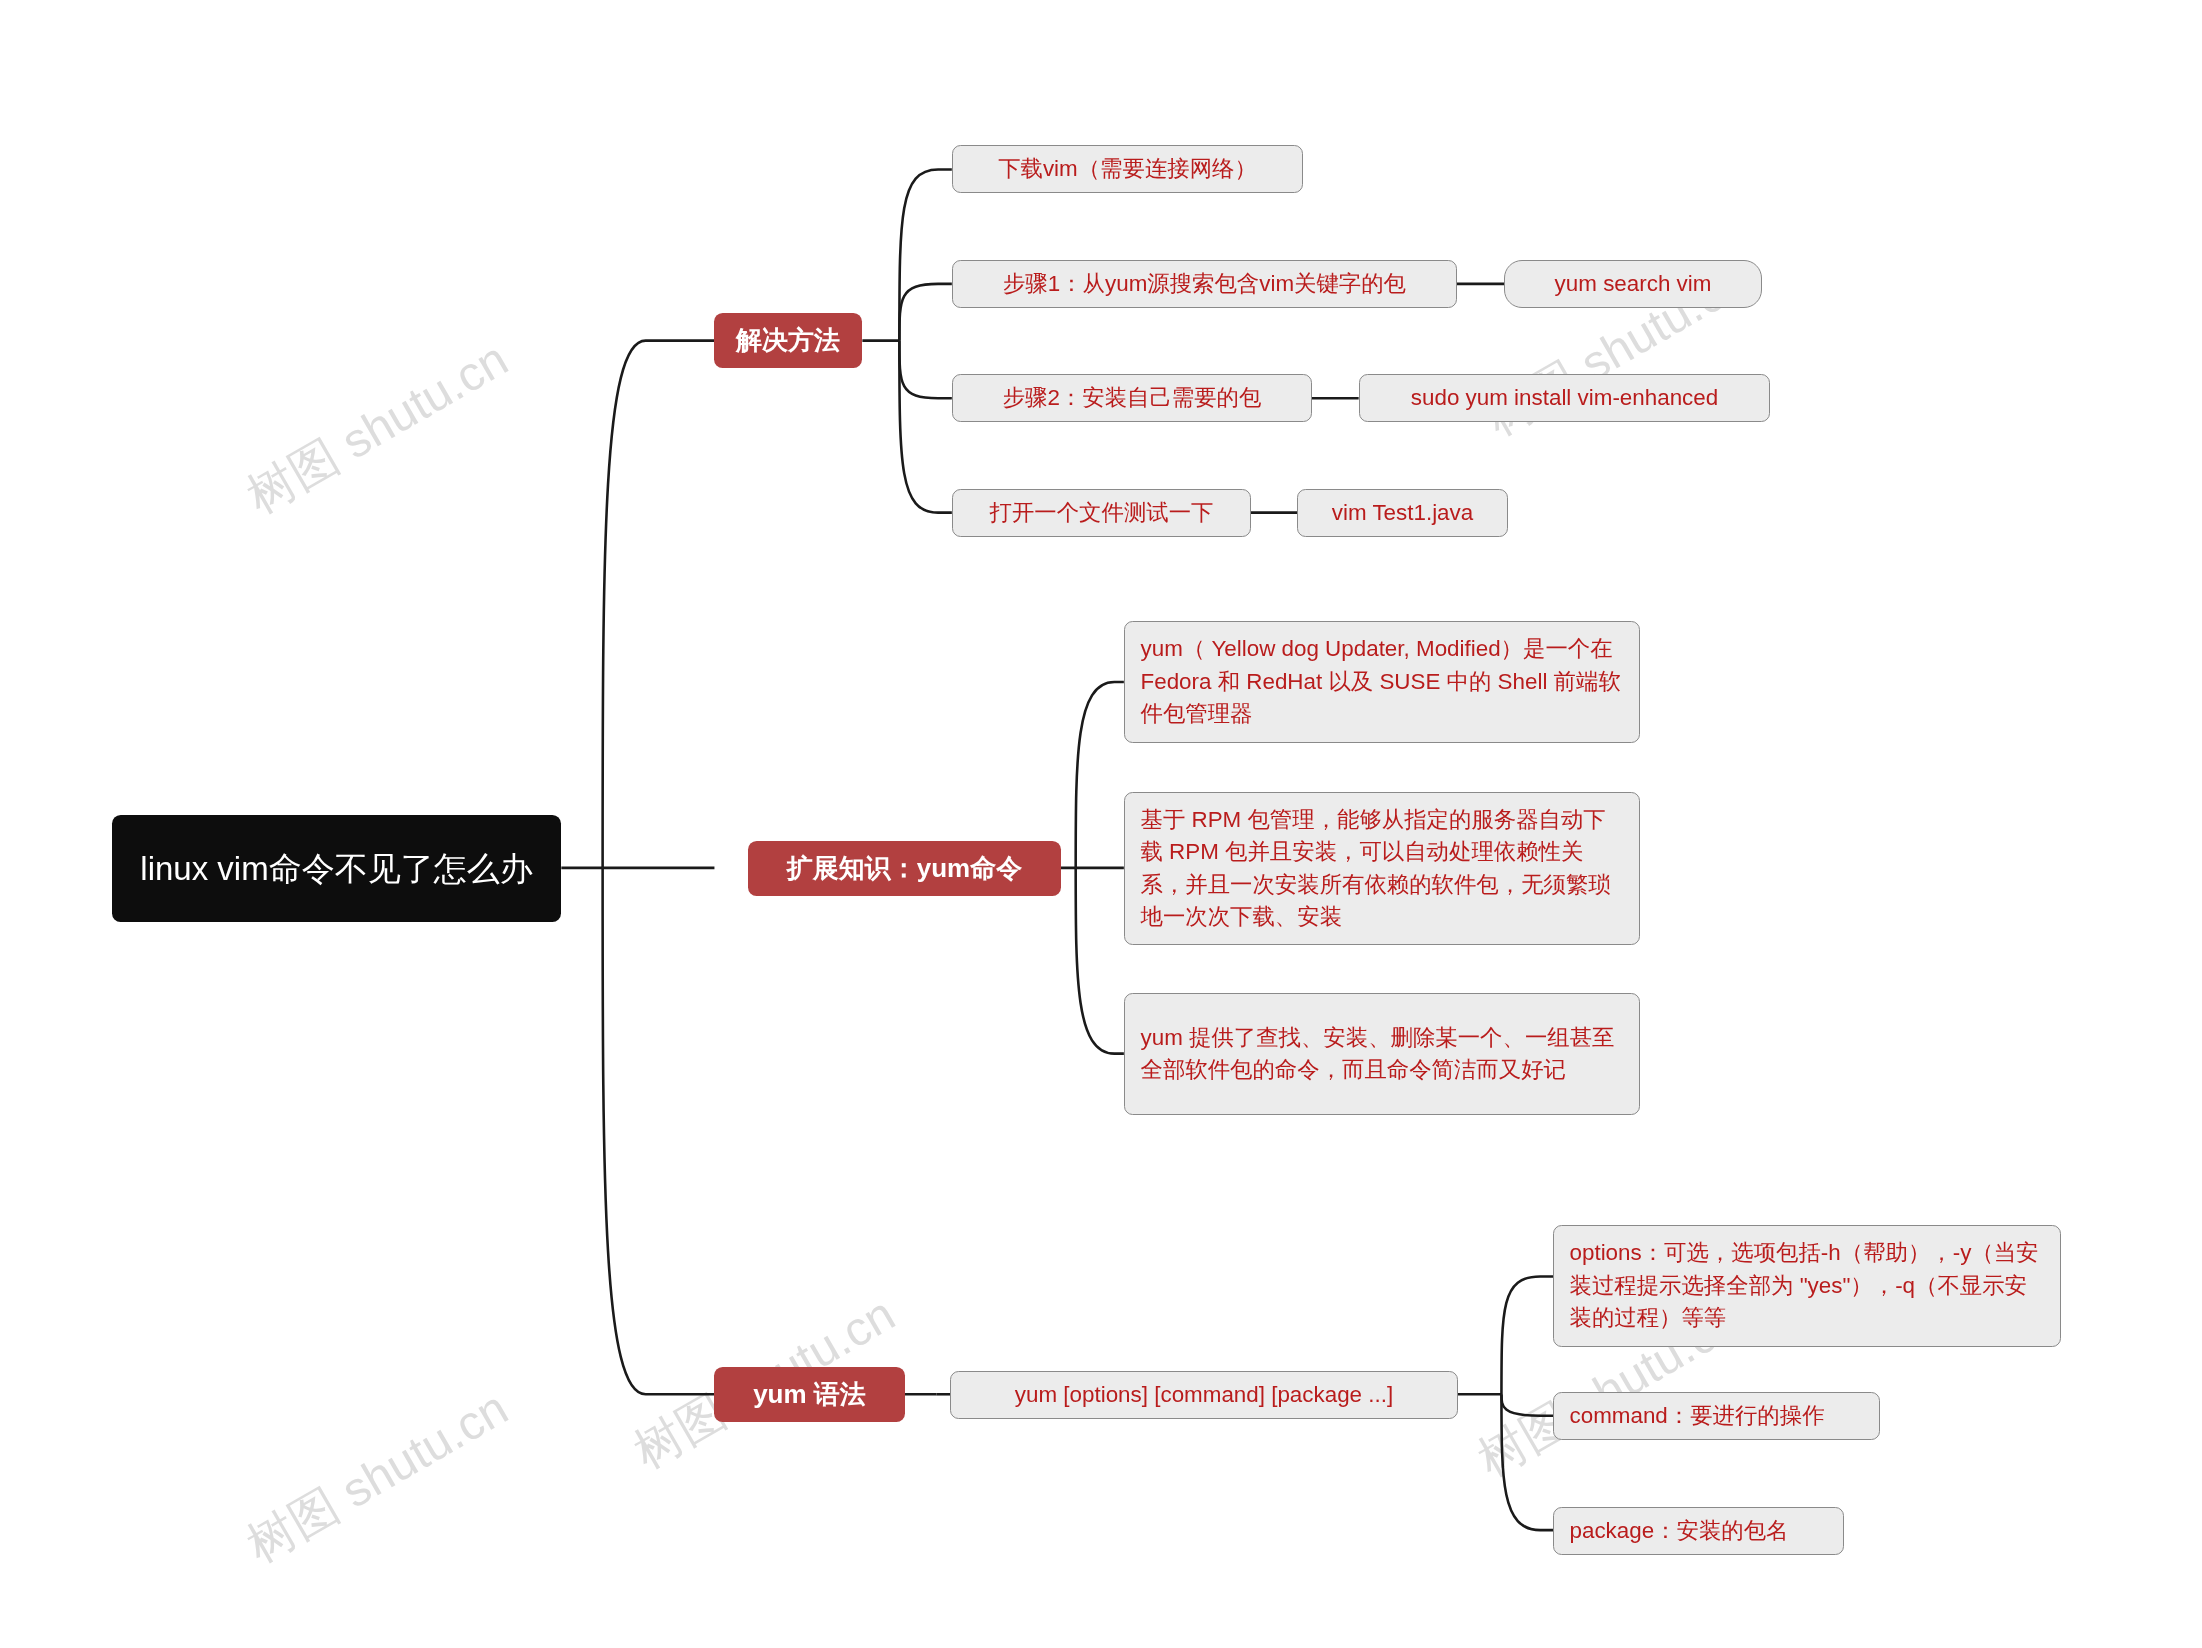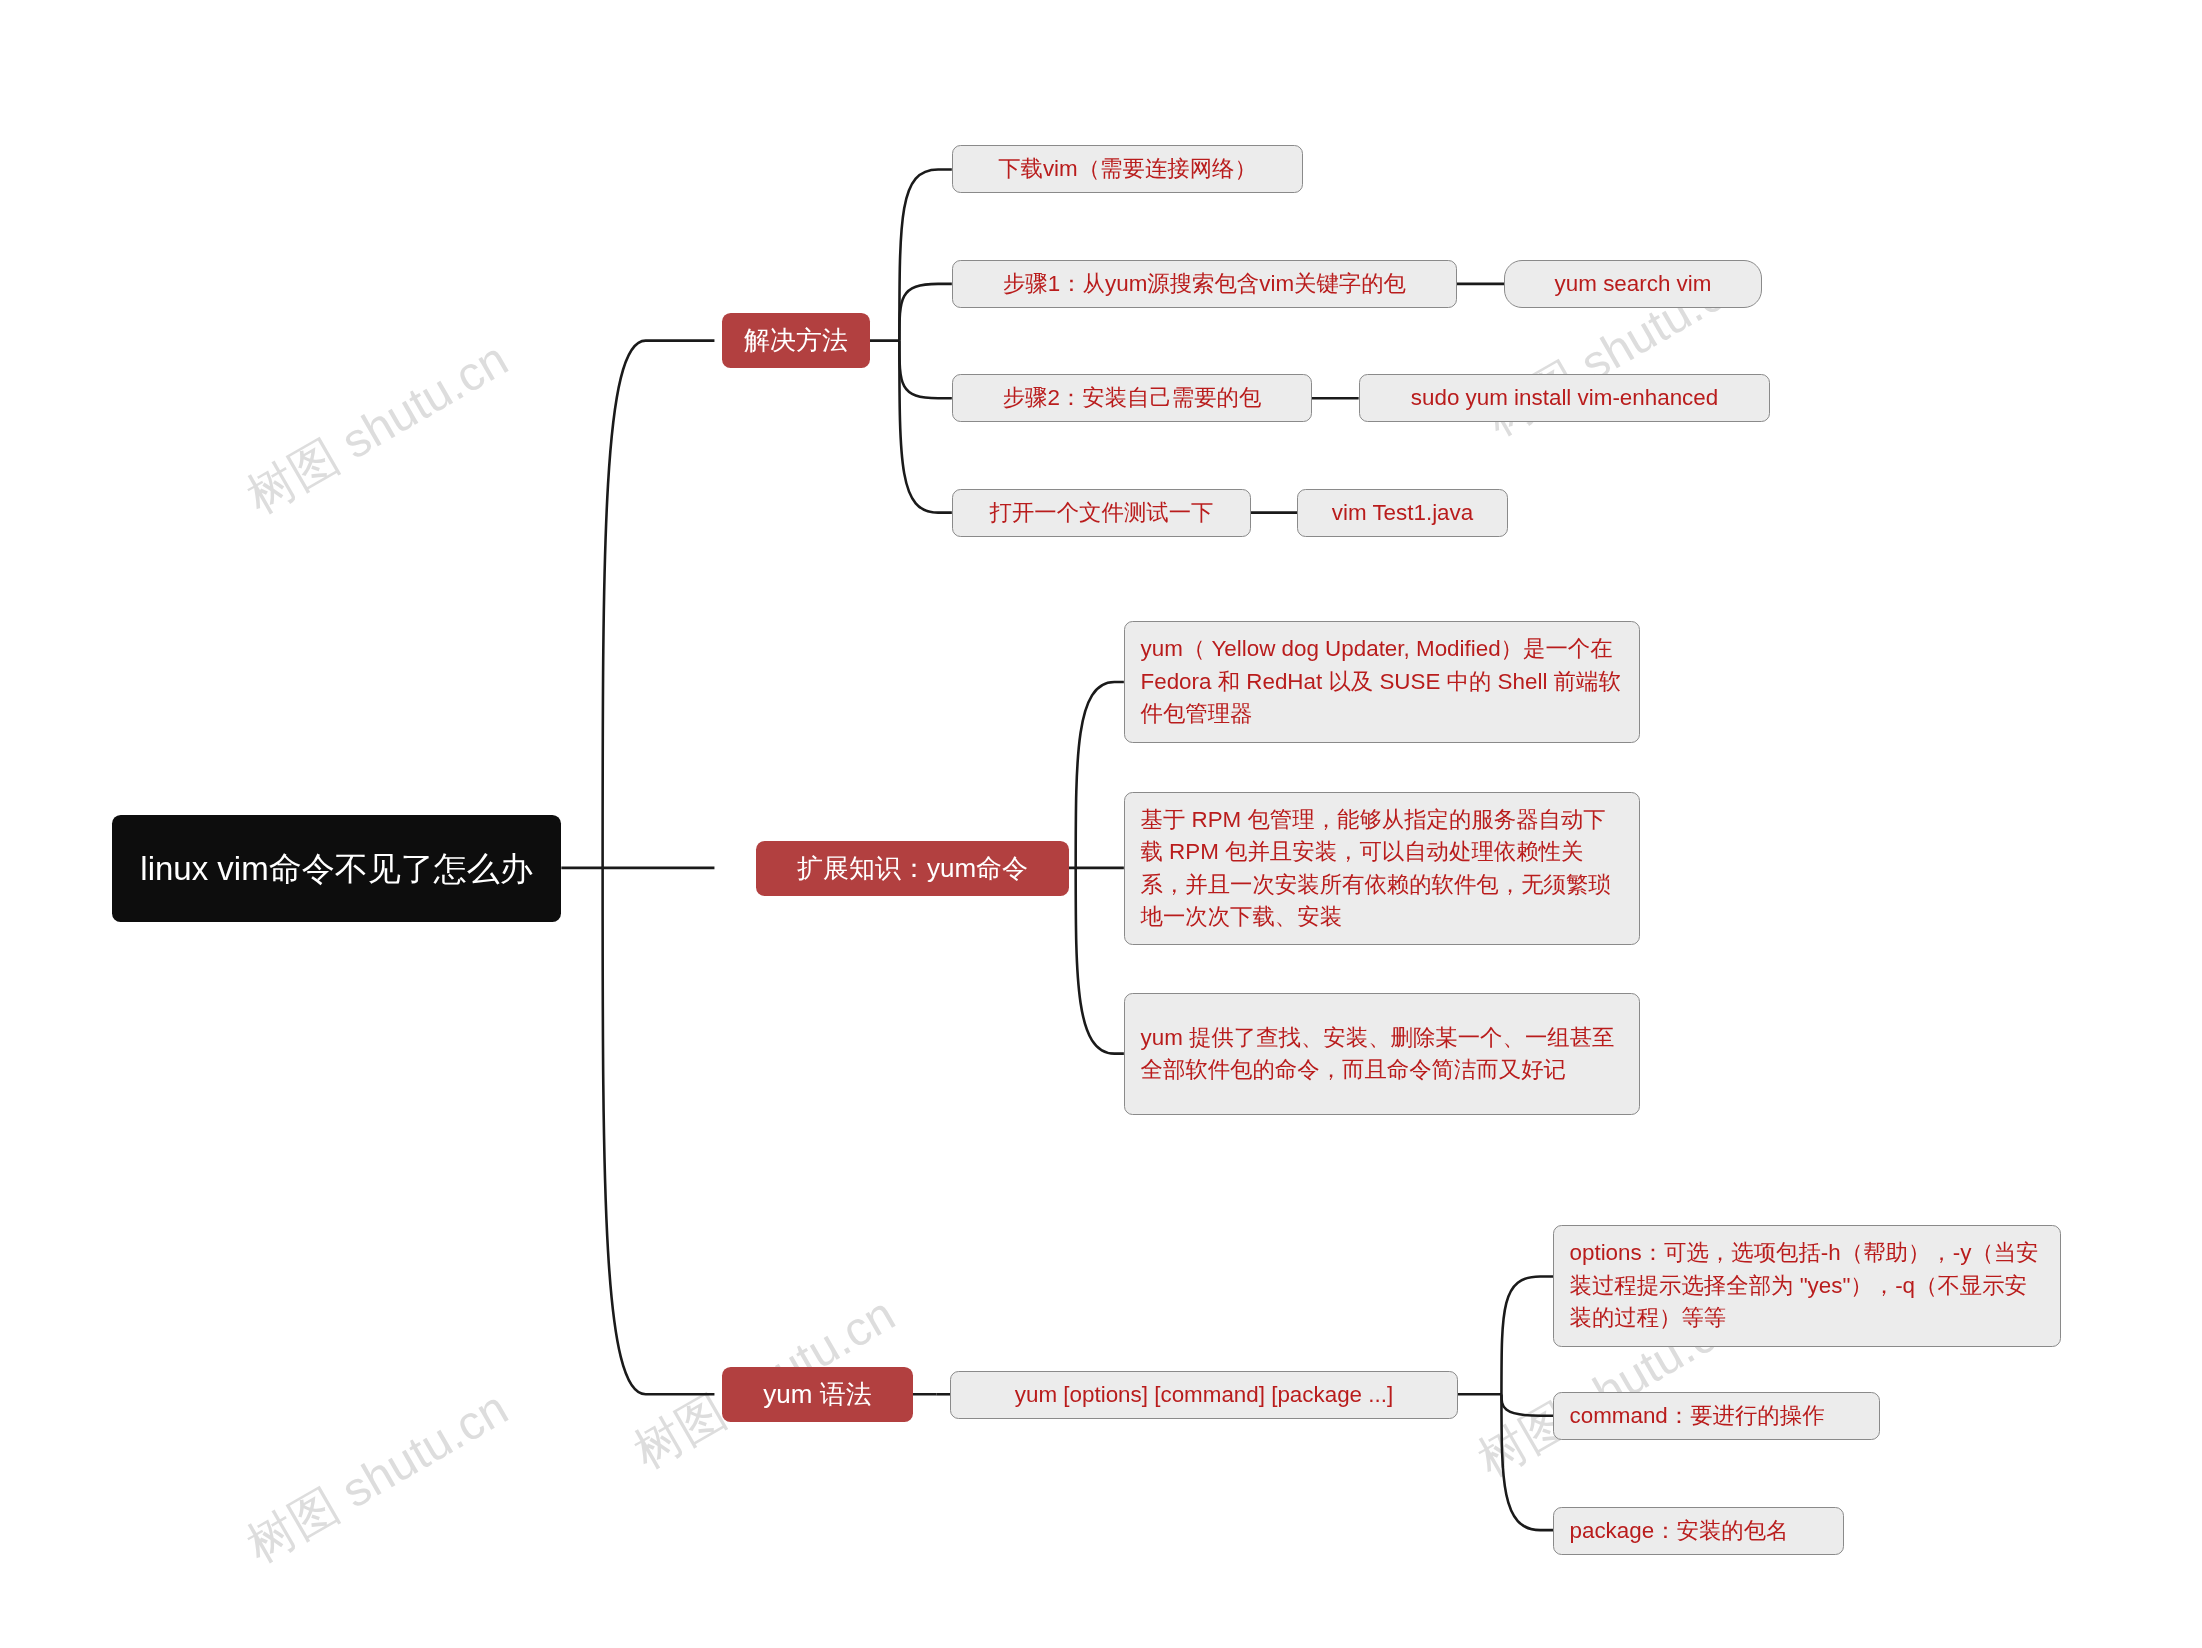--- a/index.html
+++ b/index.html
@@ -33,22 +33,21 @@
   .root {
     background: #0d0d0d;
     color: #ffffff;
     font-size: 33px;
     font-weight: 500;
   }
   .branch {
     background: #b24040;
     color: #ffffff;
     font-size: 26px;
-    font-weight: 400;
-    margin-left: 8px;
+    font-weight: 700;
   }
   .leaf {
     background: #ececec;
     color: #b91c1c;
     font-size: 22.4px;
     border: 1.3px solid #8a8a8a;
     text-align: left;
     justify-content: flex-start;
   }
   .leaf.center { justify-content: center; text-align: center; }

